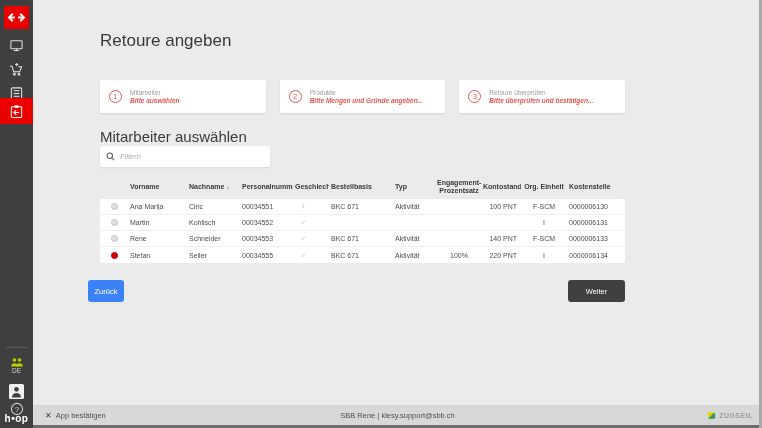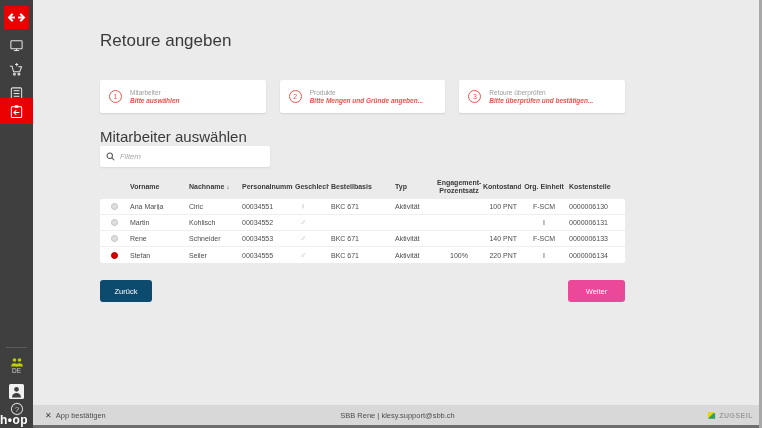--- a/index.html
+++ b/index.html
@@ -13,21 +13,21 @@
   }
 
   
   .sidebar { position:absolute; left:0; top:0; width:33px; height:428px; background:#3f3f3f; z-index:5; }
   .sbb-logo { position:absolute; left:4px; top:6px; width:25px; height:23px; background:#eb0000;
     display:flex; align-items:center; justify-content:center; }
   .nav-item { position:absolute; left:0; width:33px; height:25px; display:flex; align-items:center; justify-content:center; cursor:pointer; }
   .nav-item.active { background:#eb0000; }
   .sb-divider { position:absolute; top:347px; left:6px; width:21px; border-top:1px solid #5c5c5c; }
   .sb-lang { position:absolute; top:367px; left:0; width:33px; text-align:center; font-size:6.5px; color:#d0d0d0; }
-  .sb-hop { position:absolute; top:413px; left:0; width:33px; text-align:left; font-size:12px; font-weight:bold; color:#fff; letter-spacing:.5px; }
+  .sb-hop { position:absolute; top:413px; left:0; width:33px; text-align:center; font-size:10px; font-weight:bold; color:#fff; letter-spacing:.5px; }
 
   
   .page-title { position:absolute; left:100px; top:31px; font-size:17px; color:#3a3a3a; }
 
   .stepper { position:absolute; left:100px; top:80px; width:525px; display:flex; gap:14px; }
   .step-card { flex:1; background:#fff; border-radius:2px; height:33px; display:flex; align-items:center;
     padding-left:9px; box-shadow:0 1px 2px rgba(0,0,0,.10); cursor:pointer; }
   .step-circle { width:13px; height:13px; border:1px solid #e6564e; border-radius:50%;
     color:#e6564e; font-size:7px; display:flex; align-items:center; justify-content:center; margin-right:8px; flex:none; }
   .step-label { display:block; font-size:6.5px; color:#9b9b9b; }
@@ -55,22 +55,22 @@
   .trow > :nth-child(8) { text-align:center; padding:0; }
   .trow > :nth-child(9) { text-align:right; padding-right:4px; }
   .trow > :nth-child(10) { text-align:center; padding:0; }
   .tbody .trow > :nth-child(5) { padding-left:7px; color:#b5b5b5; font-size:8px; }
   .radio { display:inline-block; width:7px; height:7px; border-radius:50%; background:#dedede; border:1px solid #c2c2c2; margin-left:9px; vertical-align:middle; }
   .radio.selected { background:#d40000; border-color:#a80000; }
 
   
   .btn { position:absolute; top:280px; height:22px; border:0; border-radius:3px; color:#fff; font-size:7.5px;
     font-family:"Liberation Sans","DejaVu Sans",sans-serif; cursor:pointer; }
-  .btn-back { left:100px; width:52px; background:#0c4a6e; }
-  .btn-next { left:568px; width:57px; background:#ec4899; }
+  .btn-back { left:88px; width:36px; background:#3b82f6; }
+  .btn-next { left:568px; width:57px; background:#404040; }
 
   
   .footer { position:absolute; left:33px; right:0; top:405px; height:23px; background:#d8d8d8;
     border-bottom:3px solid #6e6e6e; display:flex; align-items:center; font-size:7.5px; color:#4f4f4f; }
   .footer-close { margin-left:12px; display:flex; align-items:center; gap:4px; cursor:pointer; }
   .footer-close .x { font-size:8px; color:#3f3f3f; }
   .footer-center { position:absolute; left:50%; transform:translateX(-50%); }
   .footer-brand { position:absolute; right:9px; display:flex; align-items:center; gap:3px;
     font-weight:bold; color:#9c9c9c; font-size:7px; letter-spacing:.5px; }
 

